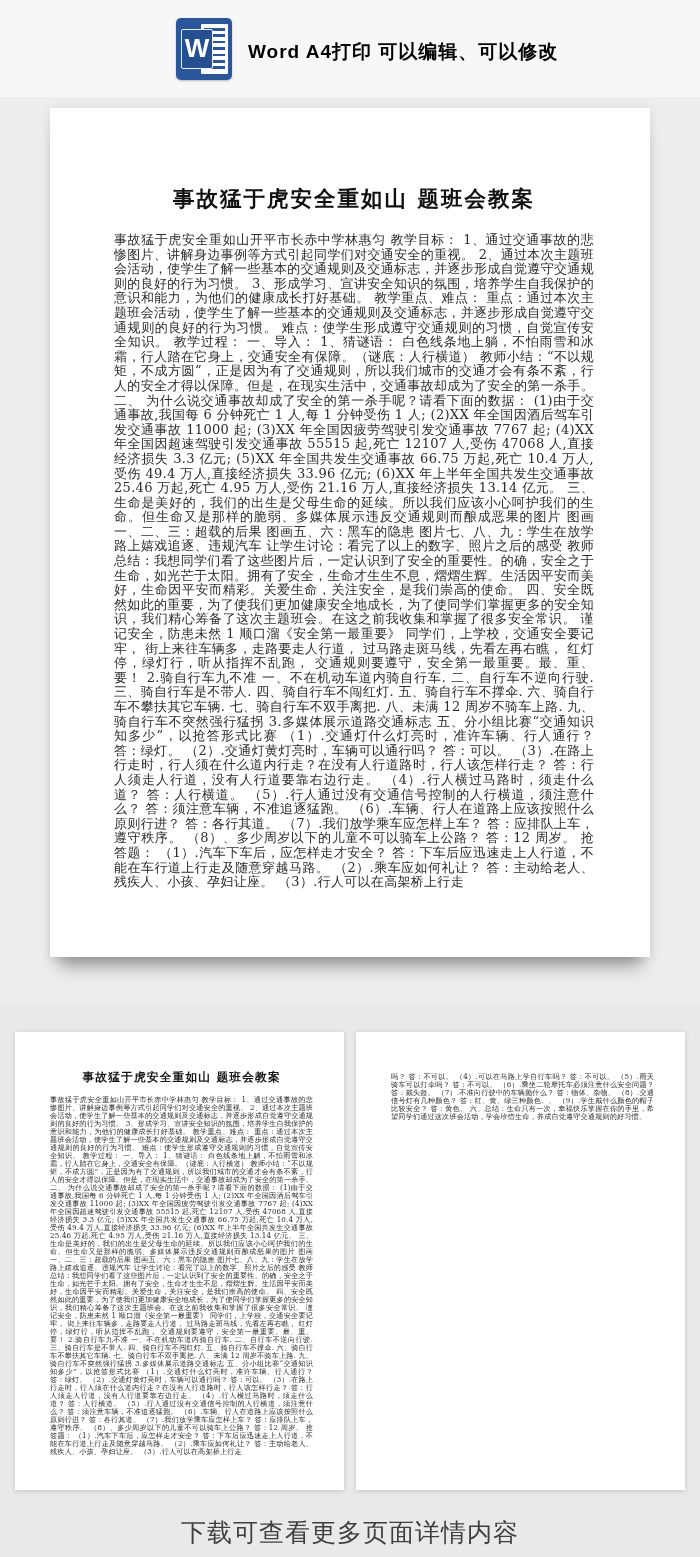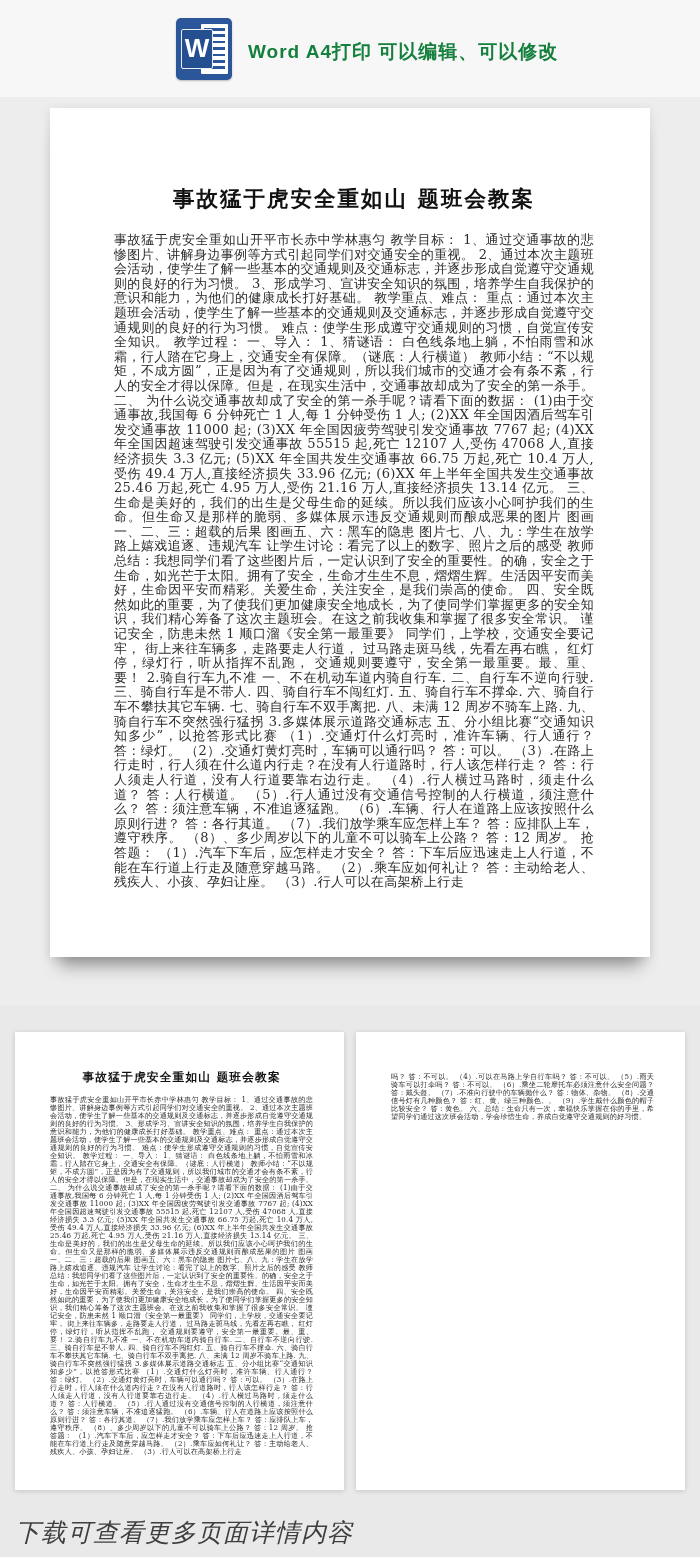--- a/index.html
+++ b/index.html
@@ -32,21 +32,21 @@
     background:#245092;border:1.5px solid #e9eef6;border-radius:2px;
     color:#ffffff;font-weight:bold;font-size:26px;line-height:36px;
     text-align:center;font-family:"Liberation Sans",sans-serif;
   }
   .hdr-text{margin-left:16px;}
   .hdr-title{
     font-size:24px;font-weight:bold;color:#1f1f1f;letter-spacing:1px;
     line-height:28px;
   }
   .hdr-sub{
-    margin-top:7px;font-size:19px;font-weight:bold;color:#15803d;letter-spacing:1px;
+    margin-top:7px;font-size:19px;font-weight:bold;color:#000000;letter-spacing:1px;
   }
   
   .preview-main{padding-top:11px;}
   .doc-card{
     width:600px;height:849px;margin:0 auto;background:#ffffff;
     box-sizing:border-box;padding:62px 56px 0 64px;
     box-shadow:0 18px 16px -9px rgba(0,0,0,.35),0 2px 10px rgba(0,0,0,.10);
     position:relative;
   }
   .doc-title{
@@ -71,24 +71,23 @@
     box-shadow:0 1px 5px rgba(0,0,0,.16);
   }
   .thumb-inner{
     width:600px;height:836px;box-sizing:border-box;
     padding:54px 56px 0 64px;
     transform:scale(0.548);transform-origin:0 0;
   }
   .thumb-inner.page2{padding-top:75px;}
   
   .footer-note{
-    margin-top:26px;text-align:left;
+    margin-top:26px;text-align:center;
     font-size:25px;color:#3f3f3f;letter-spacing:1px;
     font-family:"Liberation Sans","DejaVu Sans",sans-serif;
-    font-style:italic;
   }
 </style>
 </head>
 <body>
 
 <header class="hdr">
   <div class="word-icon">
     <div class="wi-page">
       <div class="wi-lines"></div>
     </div>

